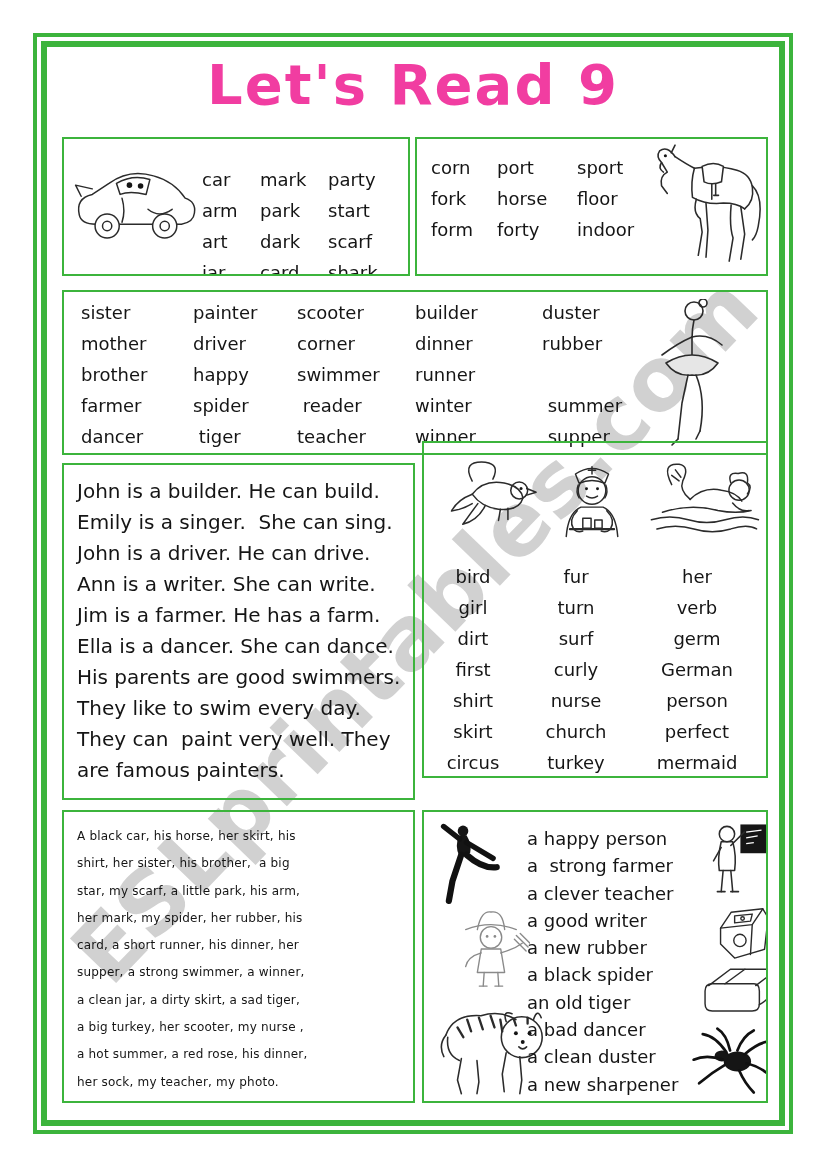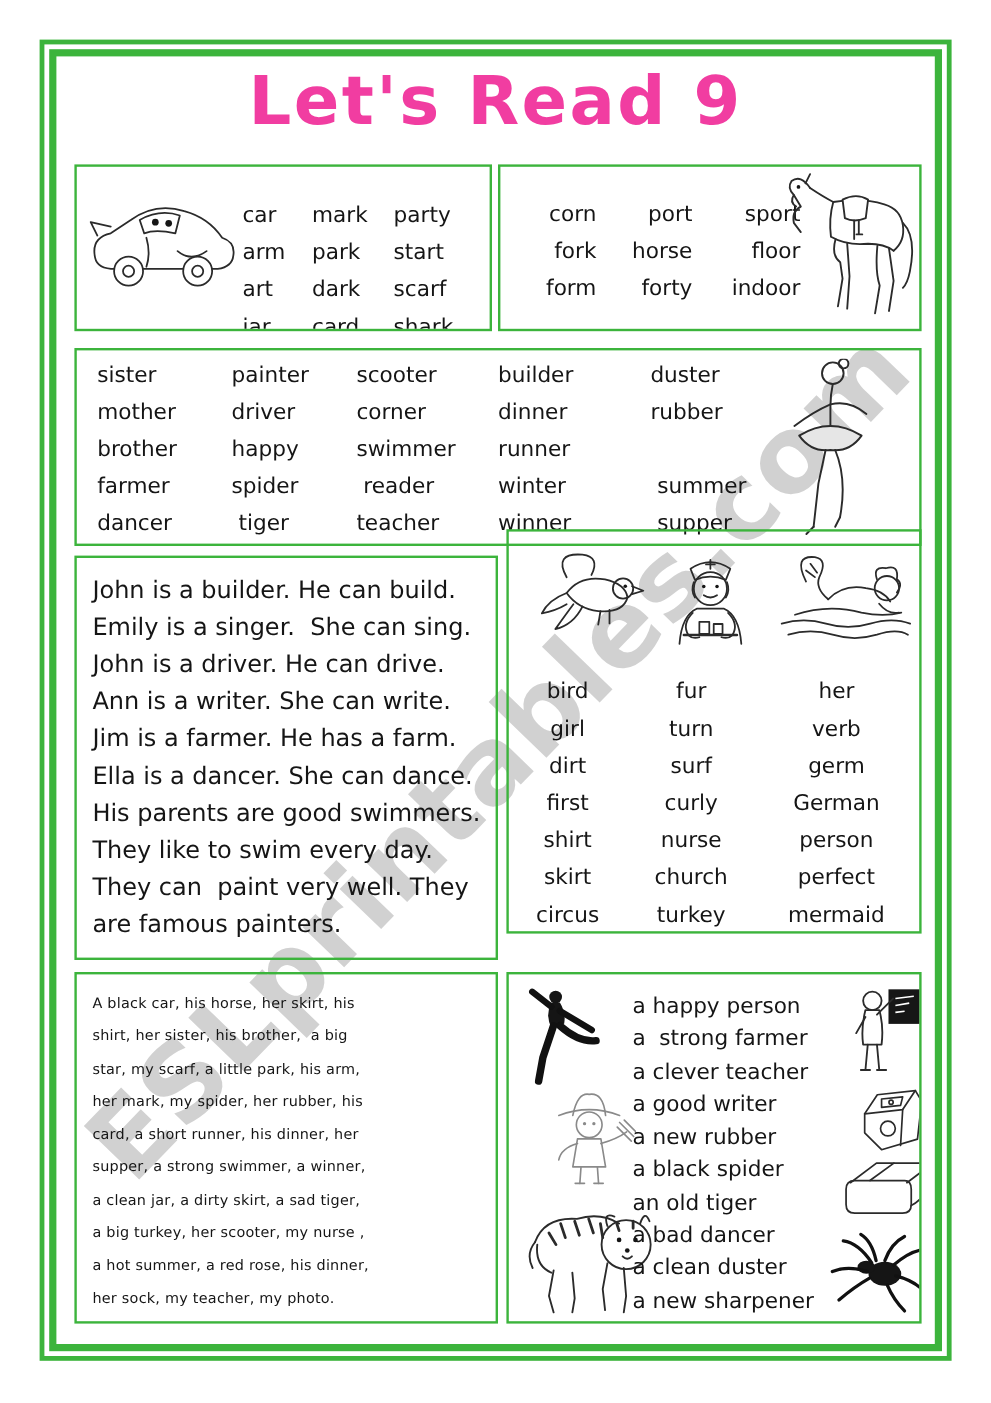--- a/index.html
+++ b/index.html
@@ -39,21 +39,21 @@
   .box-er{left:62px;top:290px;width:706px;height:165px;}
   .box-read{left:62px;top:463px;width:353px;height:337px;}
   .box-ir{left:422px;top:441px;width:346px;height:337px;}
   .box-np{left:62px;top:810px;width:353px;height:293px;}
   .box-adj{left:422px;top:810px;width:346px;height:293px;}
 
   
   .wrow{display:grid;line-height:31px;font-size:18px;white-space:pre;}
   .box-ar .wrows{margin:25px 0 0 138px;}
   .box-ar .wrow{grid-template-columns:58px 68px 76px;}
-  .box-or .wrows{margin:24px 0 0 14px;text-align:right;}
+  .box-or .wrows{margin:13px 0 0 14px;}
   .box-or .wrow{grid-template-columns:66px 80px 90px;}
   .box-er .wrows{margin:5px 0 0 17px;}
   .box-er .wrow{grid-template-columns:112px 104px 118px 127px 108px;}
   .box-ir .wrows{margin:6px 0 0 2px;}
   .box-ir .wrow{grid-template-columns:94px 112px 130px;}
   .box-ir .wrow .wcell{text-align:center;}
 
   
   .tlines{padding:11px 0 0 13px;}
   .box-read .tline{font-size:20px;line-height:31px;white-space:pre;}

